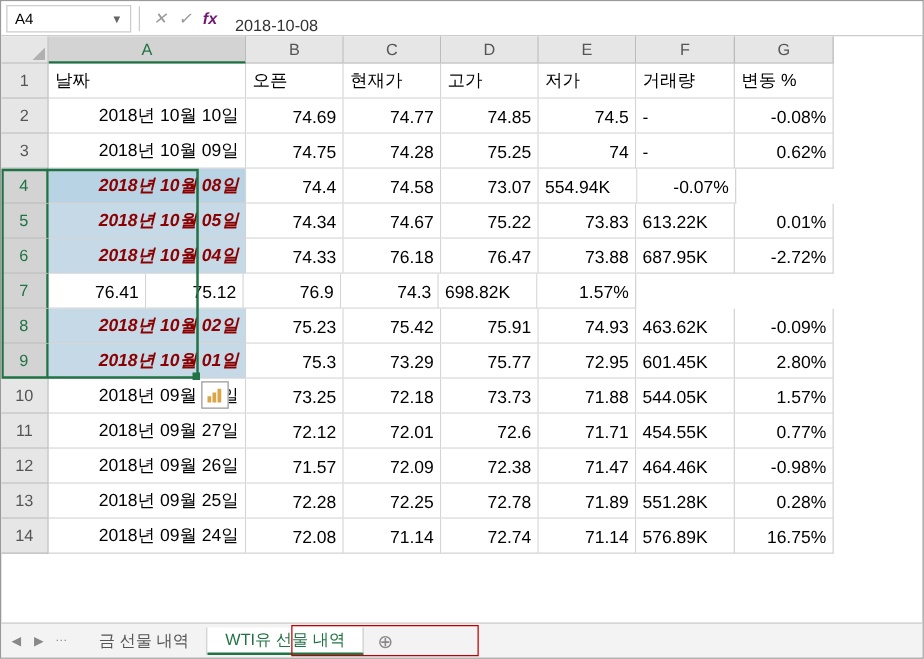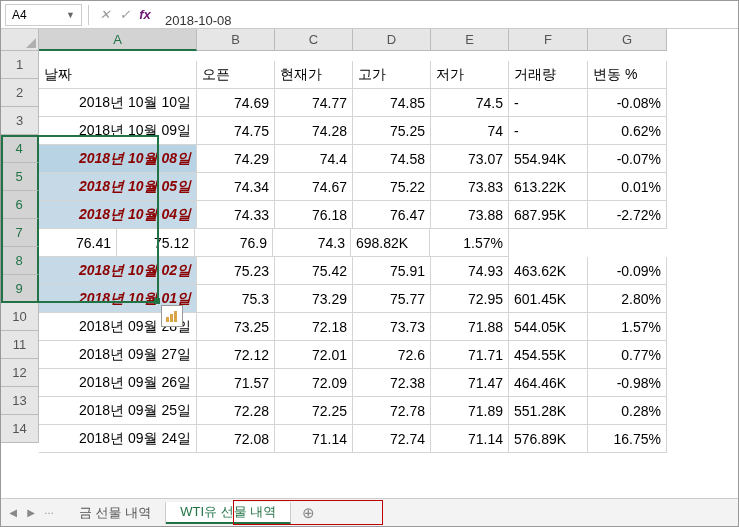--- a/index.html
+++ b/index.html
@@ -1,38 +1,38 @@
 <!DOCTYPE html>
 <html><head>
 <meta charset="utf-8">
 <style>
 * { margin: 0; padding: 0; box-sizing: border-box; font-family: "Segoe UI", Arial, sans-serif; }
 body { background: #fff; width: 739px; height: 527px; overflow: hidden; position: relative; border: 1px solid #999; }
 
 .formula-bar { height: 28px; background: #fff; border-bottom: 1px solid #ccc; display: flex; align-items: center; padding: 0 4px; }
-.name-box { width: 77px; height: 22px; border: 1px solid #ccc; background: #fff; padding: 0 6px; font-size: 12px; display: flex; align-items: center; justify-content: space-between; }
+.name-box { width: 100px; height: 22px; border: 1px solid #ccc; background: #fff; padding: 0 6px; font-size: 12px; display: flex; align-items: center; justify-content: space-between; }
 .name-box-arrow { color: #666; font-size: 9px; }
 .fb-sep { width: 1px; height: 20px; background: #ccc; margin: 0 6px; }
 .fb-btn { width: 20px; height: 20px; display: flex; align-items: center; justify-content: center; color: #999; font-size: 13px; font-style: italic; }
 .fb-fx { font-weight: bold; font-style: italic; color: #701a75; font-size: 13px; }
 .fb-value { flex: 1; padding: 0 10px; font-size: 13px; color: #333; margin-top: 12px; }
 
 .sheet-area { position: relative; height: 471px; overflow: hidden; }
 .corner { position: absolute; top: 0; left: 0; width: 38px; height: 22px; background: #e6e6e6; border-right: 1px solid #bbb; border-bottom: 1px solid #bbb; }
 .corner::after { content: ""; position: absolute; right: 2px; bottom: 2px; width: 0; height: 0; border-left: 10px solid transparent; border-bottom: 10px solid #b0b0b0; }
 
 .col-headers { position: absolute; top: 0; left: 38px; height: 22px; display: flex; }
 .col-h { background: #e6e6e6; border-right: 1px solid #bbb; border-bottom: 1px solid #bbb; color: #555; font-size: 13px; display: flex; align-items: center; justify-content: center; }
 .col-h.sel { background: #d3d3d3; color: #217346; border-bottom: 2px solid #217346; }
 
 .row-headers { position: absolute; top: 22px; left: 0; width: 38px; }
 .row-h { background: #e6e6e6; border-right: 1px solid #bbb; border-bottom: 1px solid #bbb; color: #555; font-size: 13px; display: flex; align-items: center; justify-content: center; height: 28px; }
 .row-h.sel { background: #d3d3d3; color: #217346; border-right: 2px solid #217346; }
 
-.cells { position: absolute; top: 32px; left: 38px; }
+.cells { position: absolute; top: 22px; left: 38px; }
 .row { display: flex; height: 28px; }
 .cell { border-right: 1px solid #d4d4d4; border-bottom: 1px solid #d4d4d4; padding: 0 5px; font-size: 14px; color: #000; display: flex; align-items: center; background: #fff; }
 .cell.r { justify-content: flex-end; }
 .cell.l { justify-content: flex-start; }
 
 .col-A { width: 158px; }
 .col-B { width: 78px; }
 .col-C { width: 78px; }
 .col-D { width: 78px; }
 .col-E { width: 78px; }
@@ -125,21 +125,20 @@
         <div class="cell col-A r">2018년 10월 09일</div>
         <div class="cell col-B r">74.75</div>
         <div class="cell col-C r">74.28</div>
         <div class="cell col-D r">75.25</div>
         <div class="cell col-E r">74</div>
         <div class="cell col-F l">-</div>
         <div class="cell col-G r">0.62%</div>
       </div>
       <div class="row">
         <div class="cell col-A r sel-anchor">2018년 10월 08일</div>
-        <div class="cell col-B r">74.29</div>
         <div class="cell col-C r">74.4</div>
         <div class="cell col-D r">74.58</div>
         <div class="cell col-E r">73.07</div>
         <div class="cell col-F l">554.94K</div>
         <div class="cell col-G r">-0.07%</div>
       </div>
       <div class="row">
         <div class="cell col-A r sel-fill">2018년 10월 05일</div>
         <div class="cell col-B r">74.34</div>
         <div class="cell col-C r">74.67</div>

